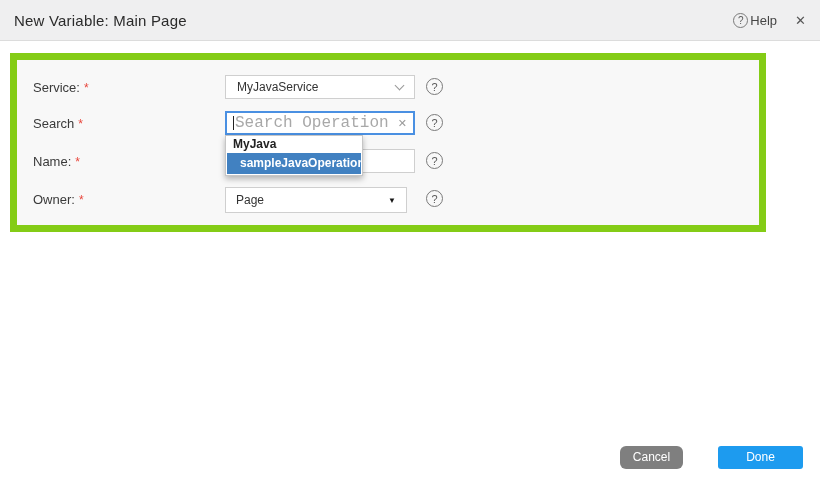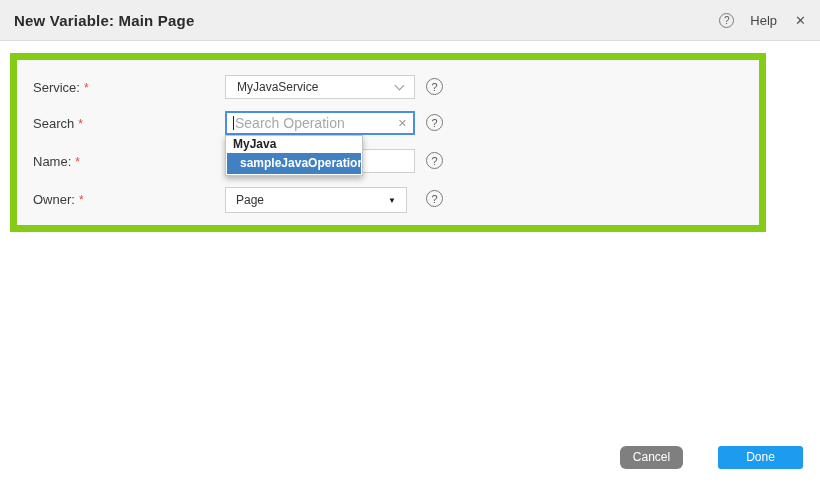--- a/index.html
+++ b/index.html
@@ -9,29 +9,29 @@
     font-family:"Liberation Sans", sans-serif; overflow:hidden;
   }
 
   
   .dlg-header {
     position:absolute; left:0; top:0; width:820px; height:41px;
     background:#efeff0; border-bottom:1px solid #dcdcdc;
     display:flex; align-items:center; justify-content:space-between;
     padding:0 14px;
   }
-  .dlg-title { font-size:15px; font-weight:700; color:#2b2b2b; letter-spacing:.2px; }
+  .dlg-title { font-size:15px; font-weight:400; color:#2b2b2b; letter-spacing:.2px; }
   .header-right { display:flex; align-items:center; }
   .help-group { display:flex; align-items:center; cursor:pointer; }
   .circle-q {
     display:inline-flex; align-items:center; justify-content:center;
     border:1px solid #7a7a7a; border-radius:50%; color:#5a5a5a;
   }
   .circle-q.sm { width:15px; height:15px; font-size:10px; }
-  .help-text { font-size:13px; color:#454545; margin-left:16px; }
+  .help-text { font-size:13px; color:#454545; margin-left:2px; }
   .close-x { font-size:13px; color:#555; margin-left:18px; cursor:pointer; }
 
   
   .form-panel {
     position:absolute; left:10px; top:53px; width:756px; height:179px;
     background:#f8f8f8; border:7px solid #84cc16;
   }
   .field-label { position:absolute; left:16px; font-size:13px; color:#3a3a3a; white-space:nowrap; }
   .req { color:#e8463c; margin-left:4px; font-size:12px; }
 
@@ -45,22 +45,22 @@
   .chevron {
     width:7px; height:7px; border-right:1.5px solid #999; border-bottom:1.5px solid #999;
     transform:rotate(45deg); margin-top:-4px;
   }
   .search-wrap {
     width:190px; height:24px; border:2px solid #4a90e2; background:#fff;
     display:flex; align-items:center; padding:0 6px;
   }
   .caret { width:1px; height:14px; background:#222; flex:0 0 1px; }
   input.search {
-    border:none; outline:none; flex:1; min-width:0; font-size:14px; color:#a16207;
-    background:transparent; font-family:Liberation Sans, sans-serif; padding:0 0 0 1px;
+    border:none; outline:none; flex:1; min-width:0; font-size:16px; color:#a16207;
+    background:transparent; font-family:Liberation Mono, monospace; padding:0 0 0 1px;
   }
   input.search::placeholder { color:#a8a8a8; opacity:1; }
   .clear-x { color:#9a9a9a; font-size:11px; cursor:pointer; padding-left:4px; }
 
   .text-input { width:190px; border:1px solid #cfcfcf; height:24px; }
 
   .owner-select {
     width:182px; height:24px; border:1px solid #cfcfcf; display:flex; align-items:center;
     justify-content:space-between; padding:12px 10px; font-size:12px; color:#333; cursor:pointer;gap:44px;
   }

